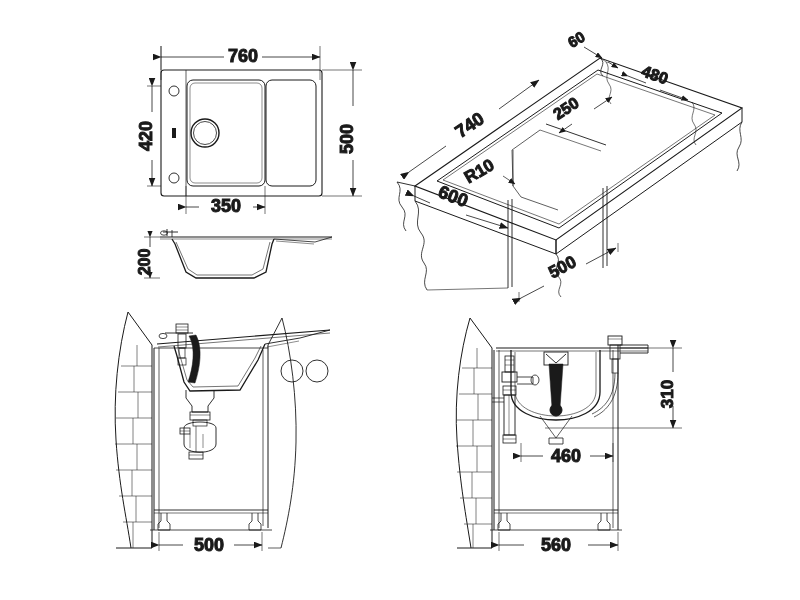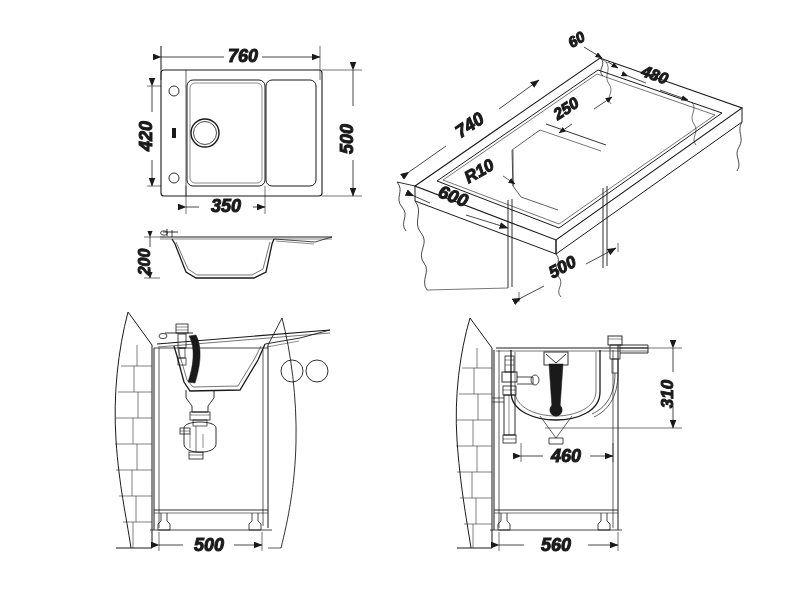--- a/index.html
+++ b/index.html
@@ -1,18 +1,18 @@
 <!DOCTYPE html>
 <html><head>
 <meta charset="utf-8">
 <style>
   html,body{margin:0;padding:0;background:#ffffff;}
   body{width:800px;height:600px;overflow:hidden;
        font-family:"Liberation Sans", sans-serif;color:#1a1a1a;}
-  #sheet{position:relative;width:800px;height:468px;background:#d946ef;font-style:italic;}
+  #sheet{position:relative;width:800px;height:468px;background:#d946ef;}
   svg{display:block;}
   .dimtext{font-family:"Liberation Sans", sans-serif;font-weight:700;fill:#1a1a1a;}
 </style>
 </head>
 <body>
 
 <div id="sheet">
 
 <svg width="800" height="600" viewBox="0 0 800 600">
   <defs>

